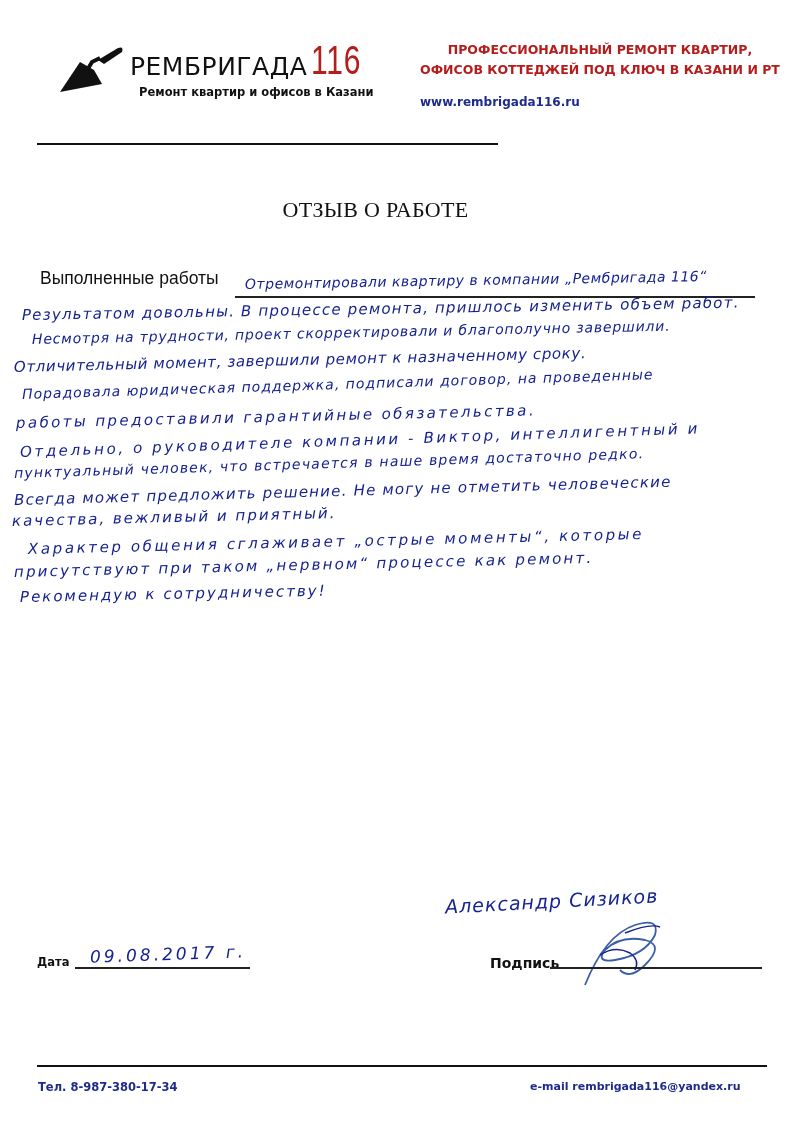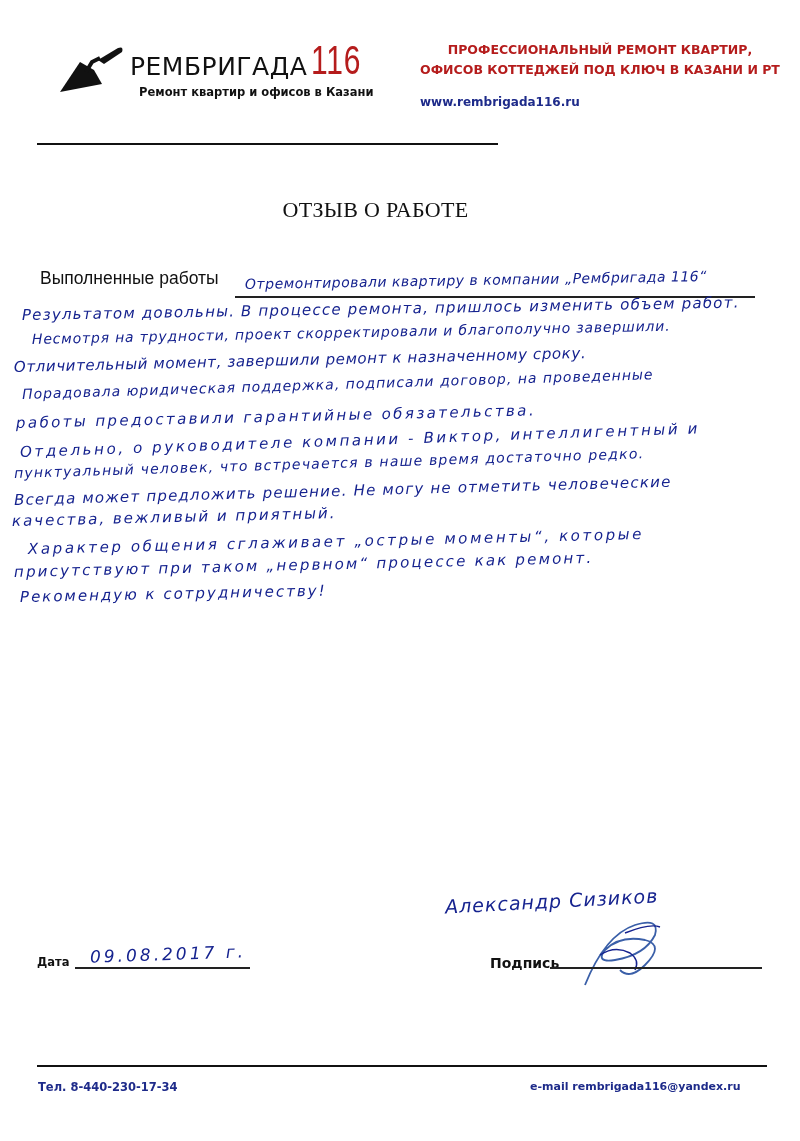--- a/index.html
+++ b/index.html
@@ -87,14 +87,14 @@
 </svg>
 
 <div class="abs label-date">Дата</div>
 <div class="abs line-date"></div>
 <div class="abs value-date">09.08.2017 г.</div>
 
 <div class="abs label-sign">Подпись</div>
 <div class="abs line-sign"></div>
 
 <div class="abs rule-bottom"></div>
-<div class="abs phone">Тел. 8-440-230-17-34</div>
+<div class="abs phone">Тел. 8-987-380-17-34</div>
 <div class="abs email">e-mail rembrigada116@yandex.ru</div>
 
 </body></html>

